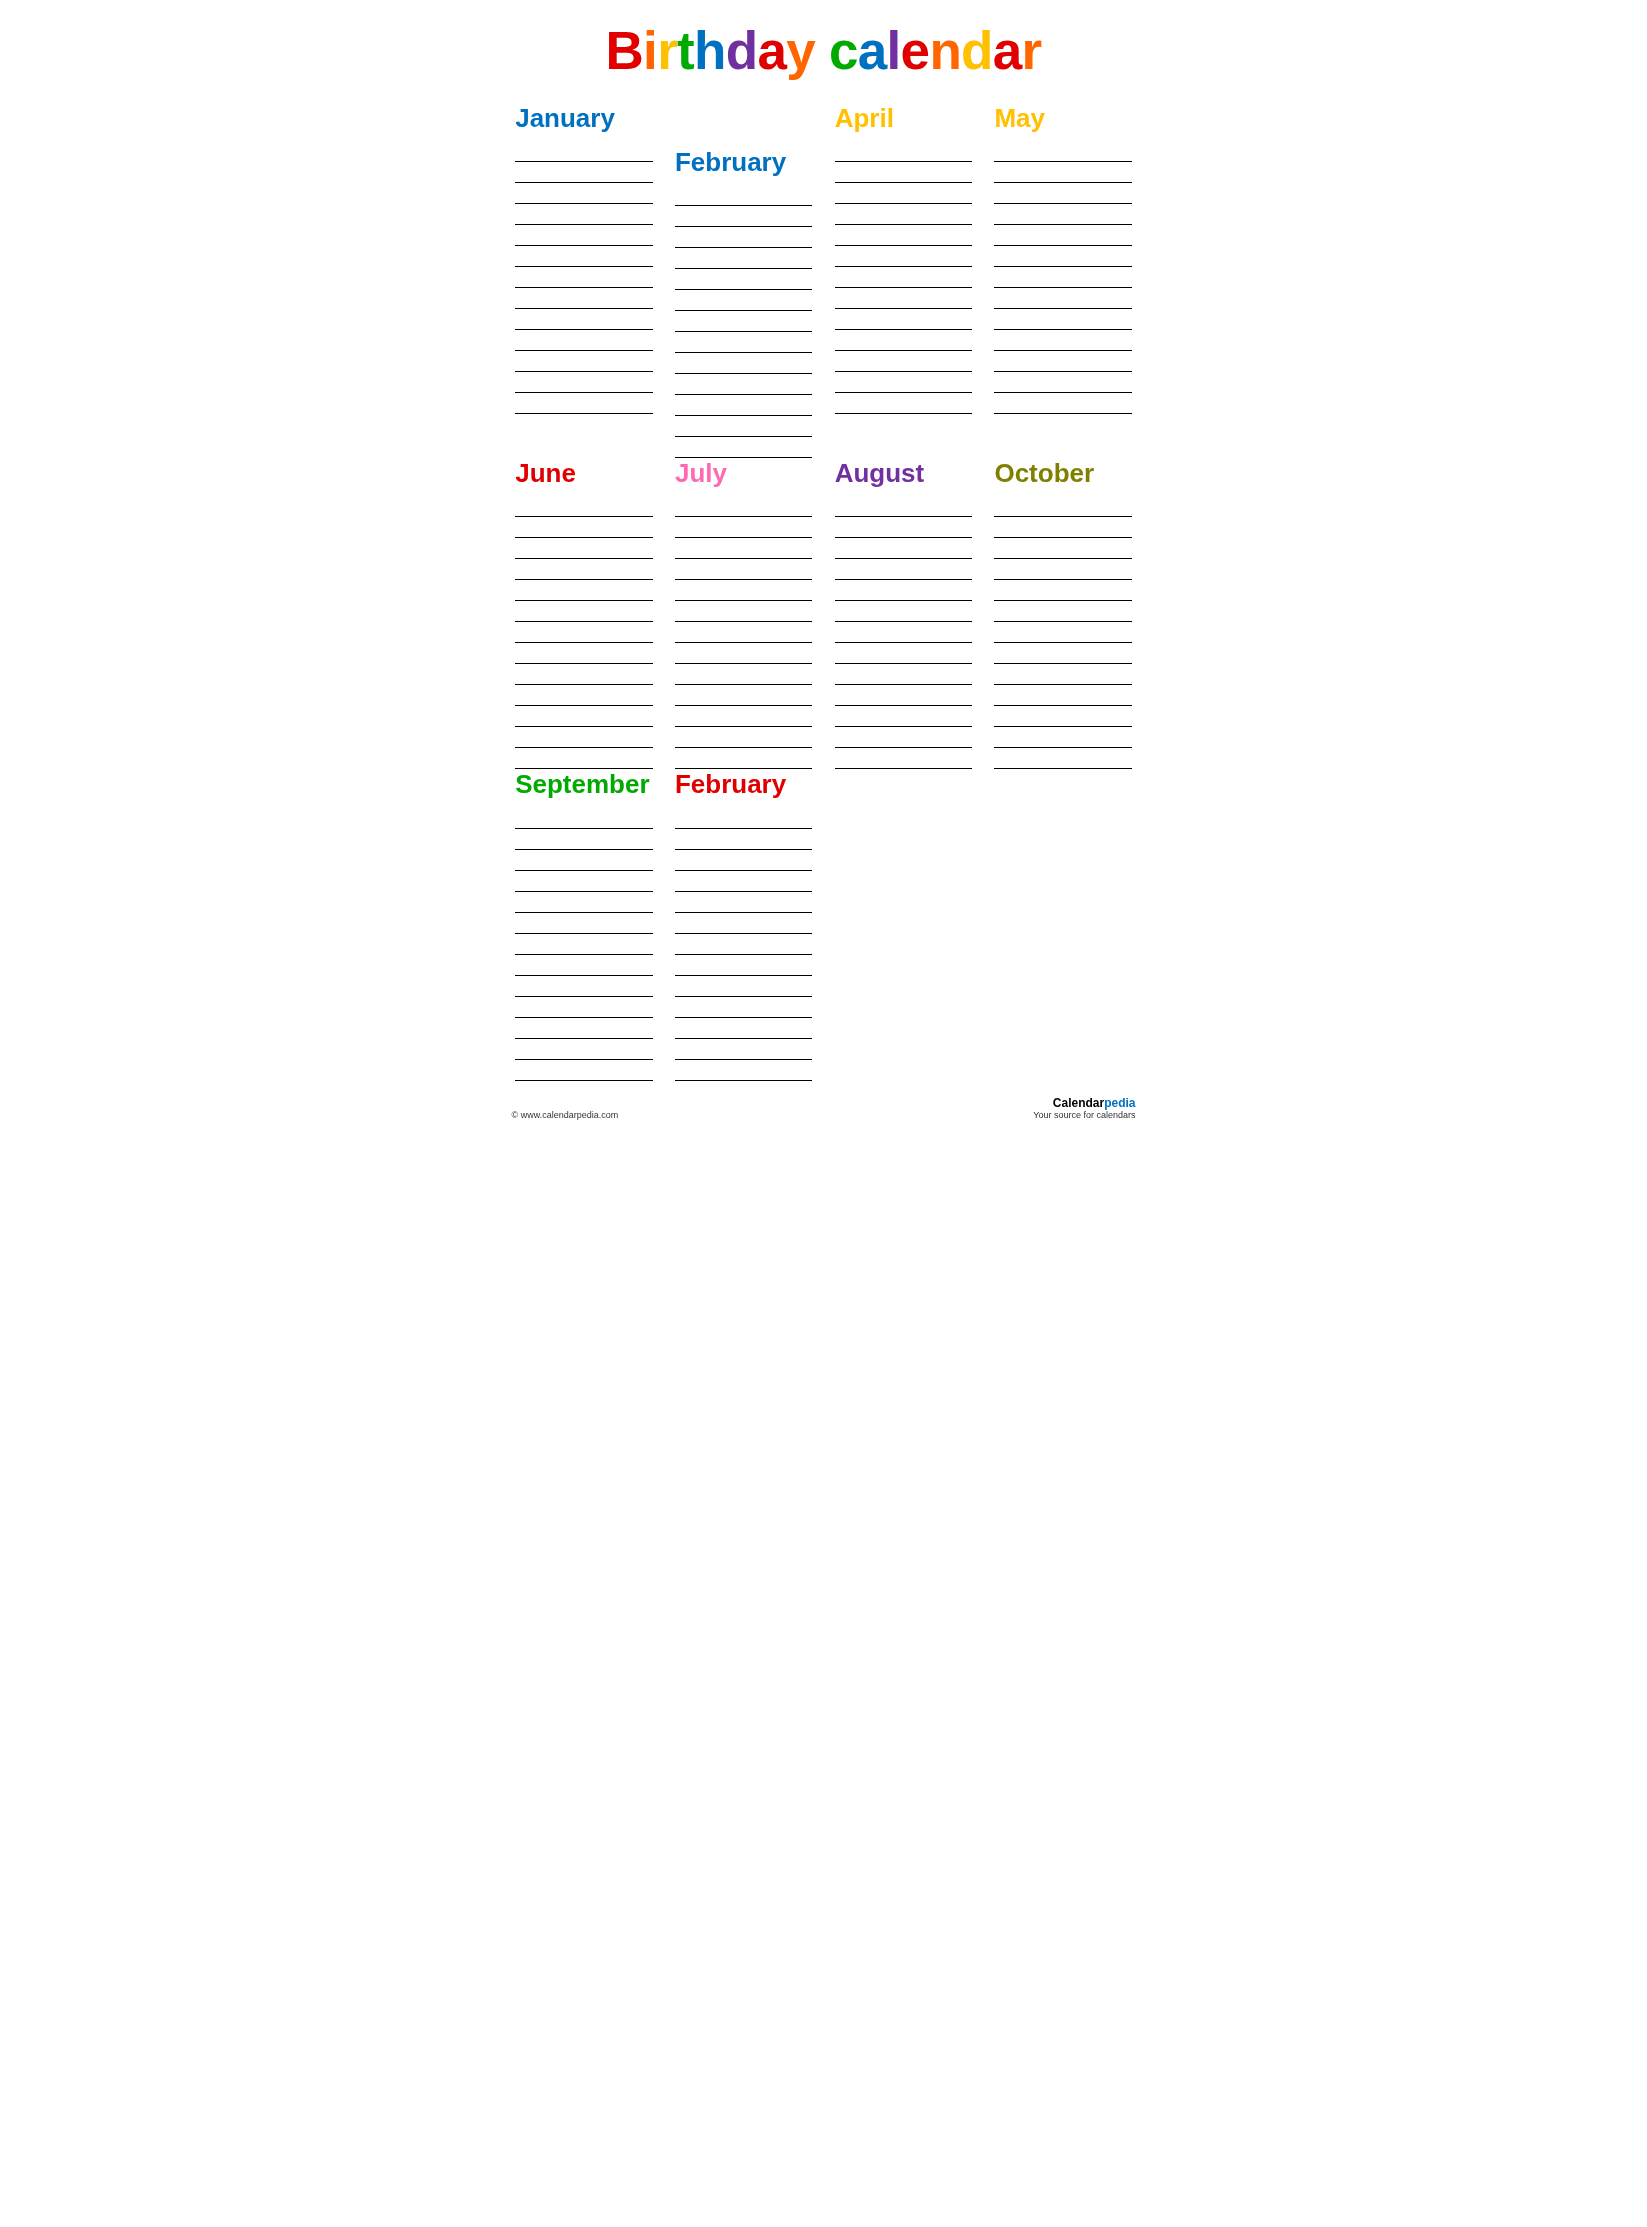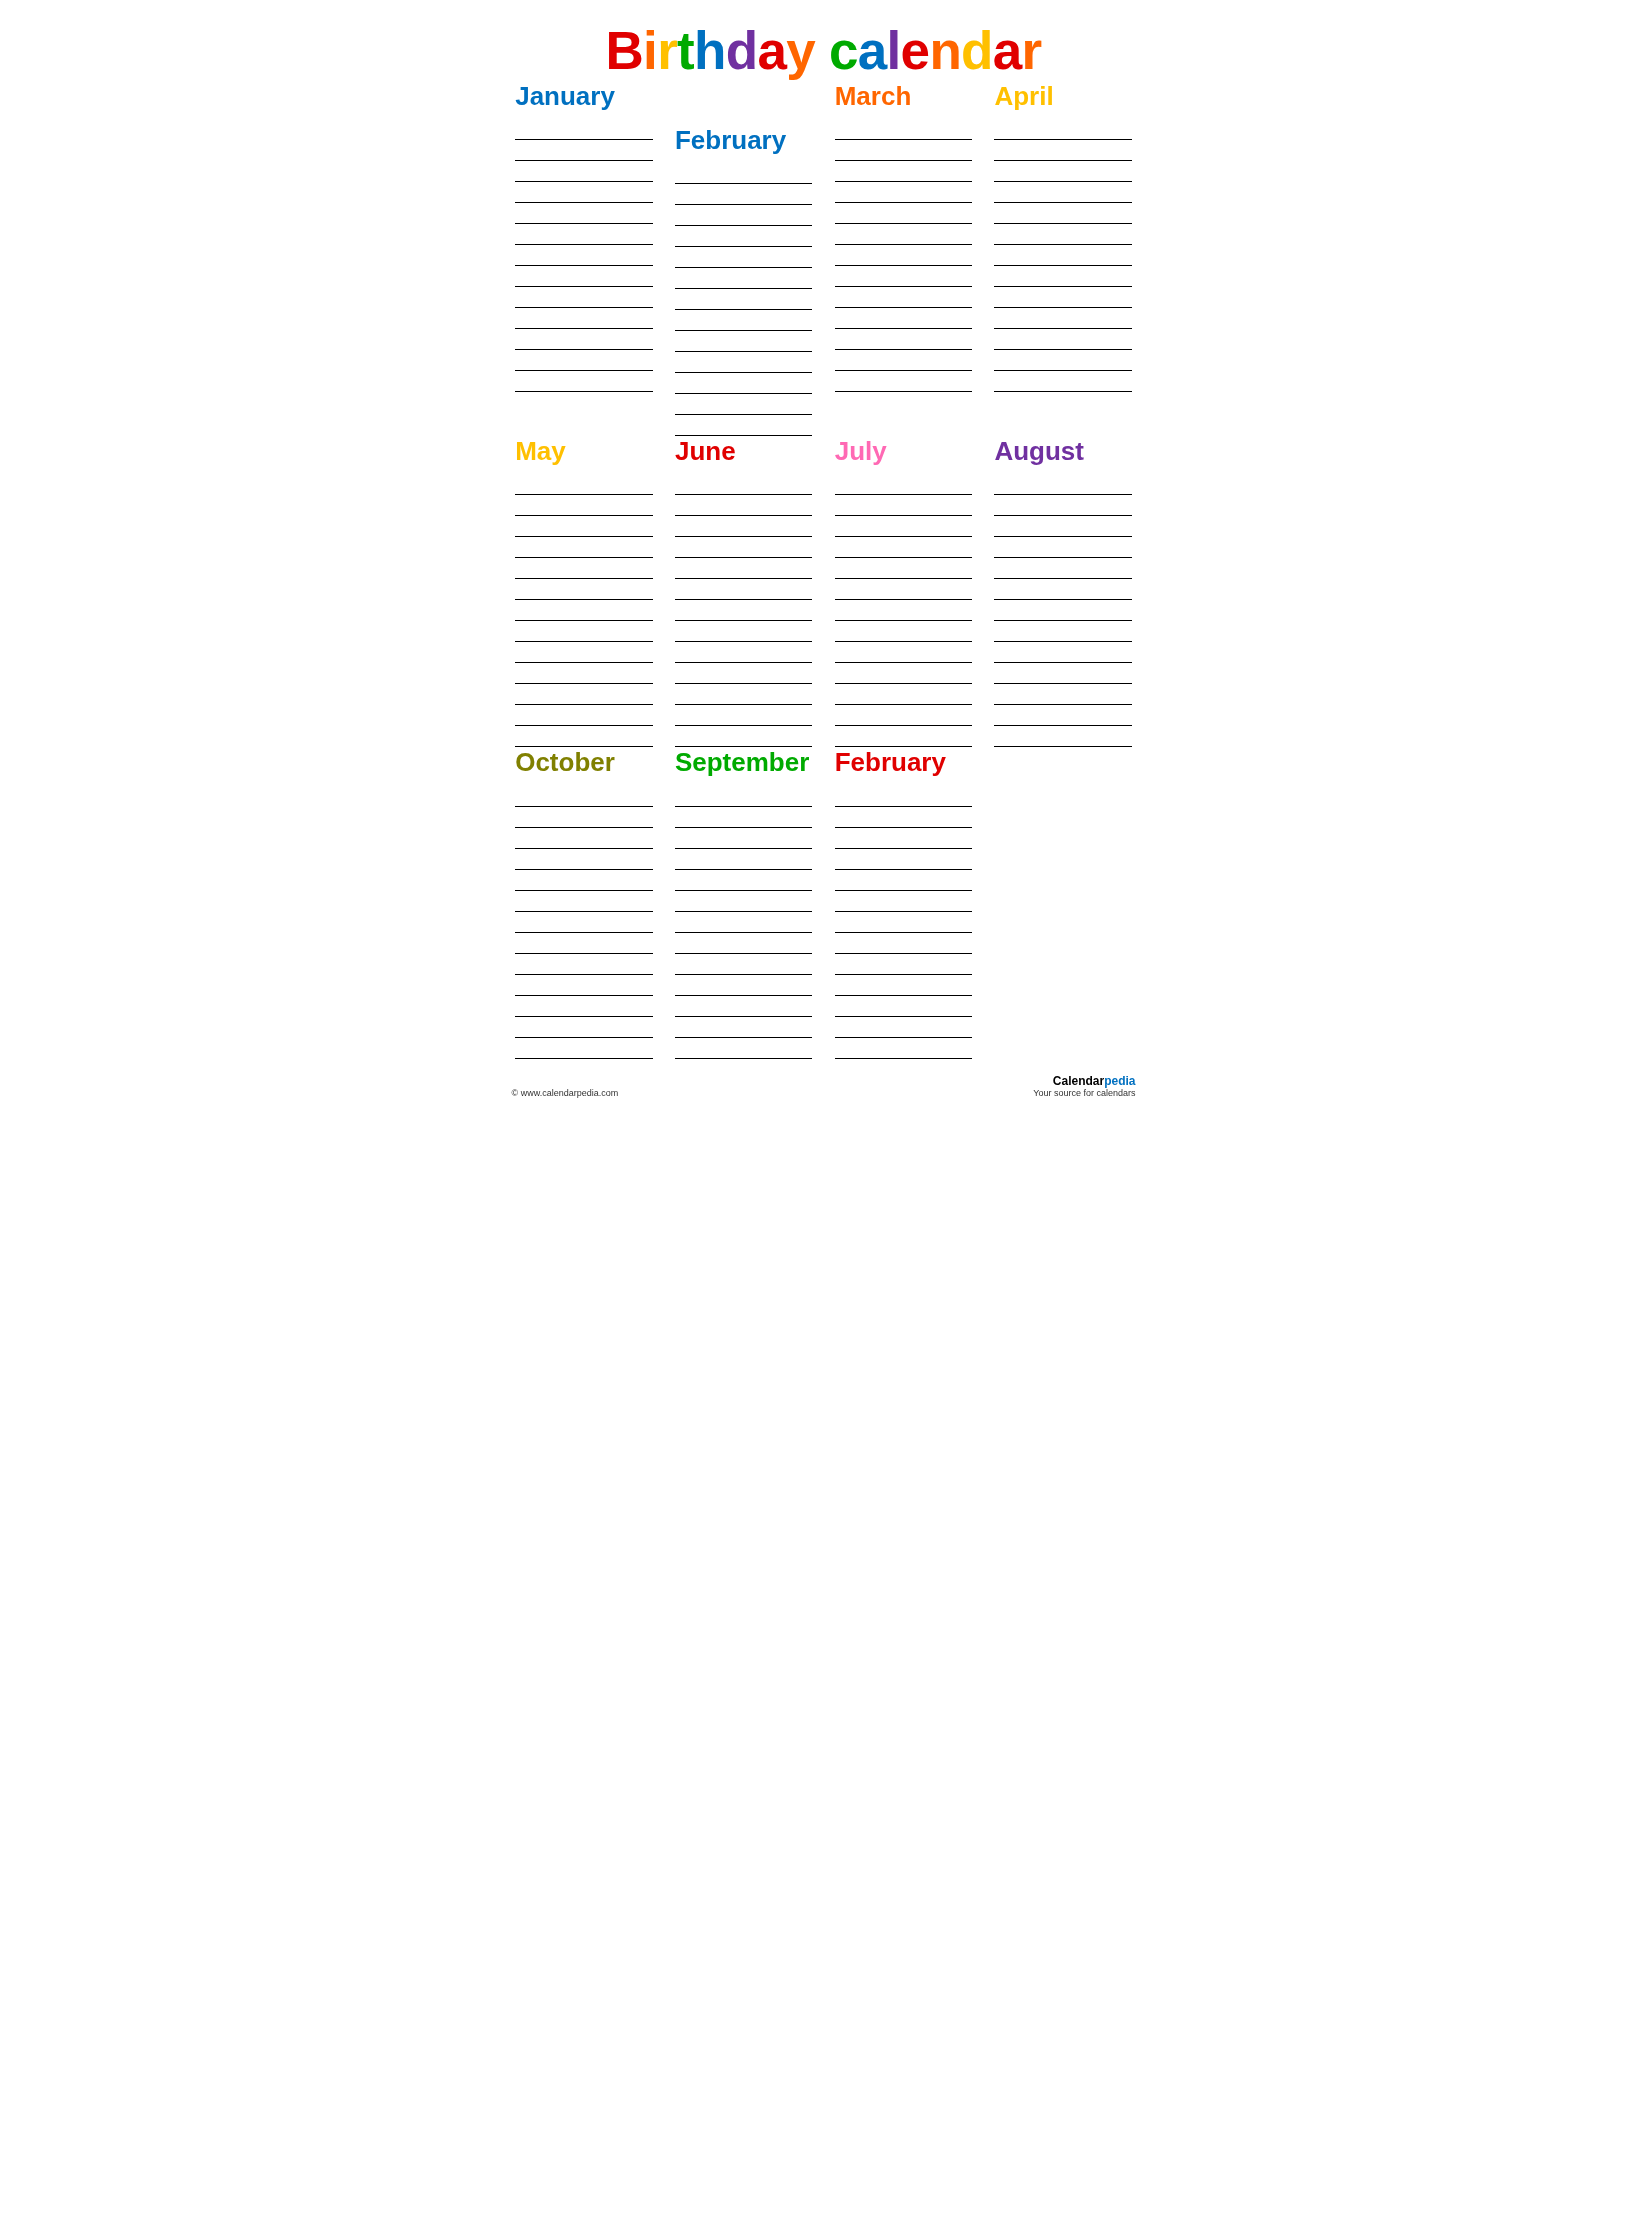--- a/index.html
+++ b/index.html
@@ -12,20 +12,21 @@
       background: #fff;
       font-family: Arial, sans-serif;
       width: 100%;
       max-width: 668px;
       margin: 0 auto;
       padding: 15px 22px 7.4px 22px;
     }
 
     .title-container {
       text-align: center;
+      margin-bottom: 22px;
       margin-top: 7.4px;
     }
 
     .title-container h1 {
       font-size: 53px;
       font-weight: 900;
       letter-spacing: -0.7px;
       line-height: 1.1;
     }
 
@@ -159,38 +160,20 @@
         <div class="line-item"></div>
         <div class="line-item"></div>
         <div class="line-item"></div>
         <div class="line-item"></div>
         <div class="line-item"></div>
         <div class="line-item"></div>
         <div class="line-item"></div>
       </div>
     </div>
     <div class="month-section">
-      <div class="month-name m-march">March</div>
-      <div class="lines-container">
-        <div class="line-item"></div>
-        <div class="line-item"></div>
-        <div class="line-item"></div>
-        <div class="line-item"></div>
-        <div class="line-item"></div>
-        <div class="line-item"></div>
-        <div class="line-item"></div>
-        <div class="line-item"></div>
-        <div class="line-item"></div>
-        <div class="line-item"></div>
-        <div class="line-item"></div>
-        <div class="line-item"></div>
-        <div class="line-item"></div>
-      </div>
-    </div>
-    <div class="month-section">
       <div class="month-name m-april">April</div>
       <div class="lines-container">
         <div class="line-item"></div>
         <div class="line-item"></div>
         <div class="line-item"></div>
         <div class="line-item"></div>
         <div class="line-item"></div>
         <div class="line-item"></div>
         <div class="line-item"></div>
         <div class="line-item"></div>

